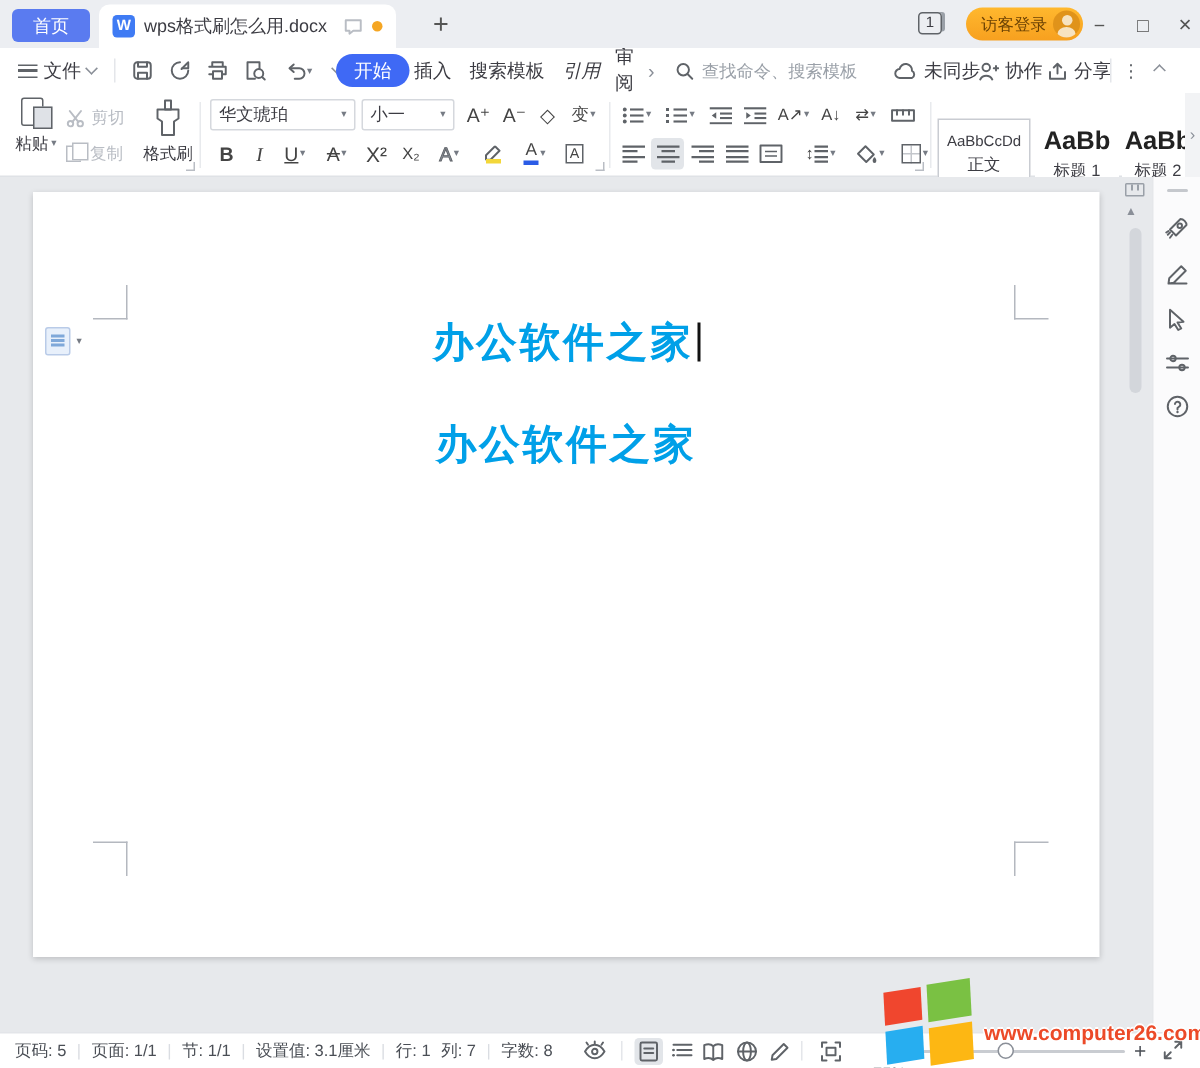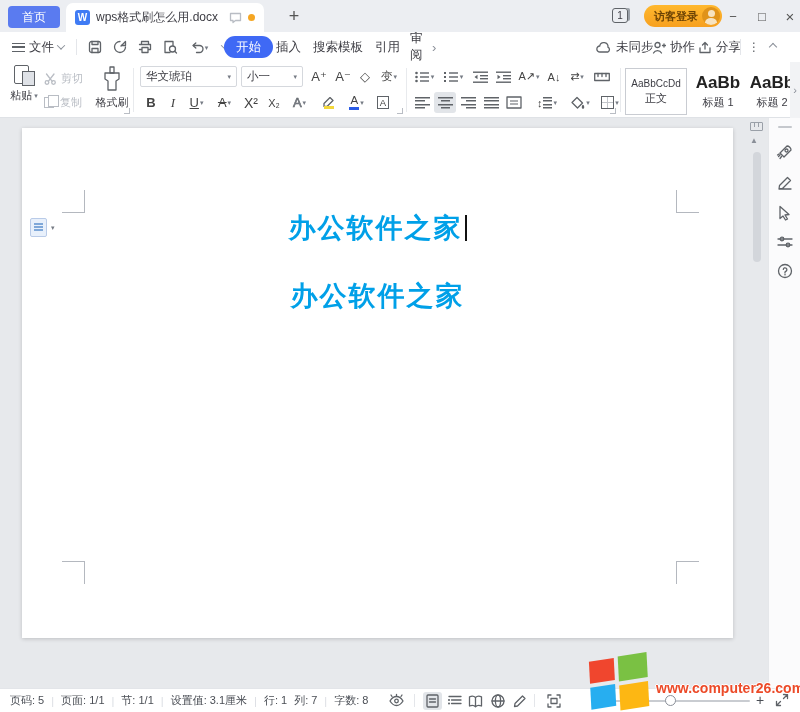--- a/index.html
+++ b/index.html
@@ -10,21 +10,21 @@
   
   .titlebar { position:absolute; top:0; left:0; right:0; height:32px; background:#eceef2; }
   .home-btn { position:absolute; left:8px; top:6px; width:52px; height:22px; background:#5a7bf0; border-radius:4px; color:#fff; font-size:12px; display:flex; align-items:center; justify-content:center; }
   .doc-tab { position:absolute; left:66px; top:3px; width:198px; height:29px; background:#fff; border-radius:7px 7px 0 0; display:flex; align-items:center; padding:0 9px; gap:6px; }
   .wlogo { width:15px; height:15px; border-radius:3px; background:#3f7bf4; color:#fff; font-size:10px; font-weight:bold; display:flex; align-items:center; justify-content:center; flex:0 0 auto; }
   .doc-title { font-size:12px; color:#3c3c43; white-space:nowrap; overflow:hidden; flex:1; }
   .dot { width:7px; height:7px; border-radius:50%; background:#f5a623; flex:0 0 auto; }
   .newtab { position:absolute; left:282px; top:4px; width:24px; height:24px; font-size:18px; color:#555; display:flex; align-items:center; justify-content:center; }
   .win1 { position:absolute; left:612px; top:8px; width:16px; height:15px; border:1.4px solid #5f6368; border-radius:3px; font-size:10px; color:#3c3c43; display:flex; align-items:center; justify-content:center; box-shadow:3px -1px 0 -1px #9aa0a8; }
   .login-pill { position:absolute; left:644px; top:5px; height:22px; padding:0 2px 0 10px; border-radius:11px; background:linear-gradient(#ffb82e,#f7a01f); display:flex; align-items:center; gap:4px; }
-  .login-pill span.lbl { font-size:11px; font-weight:bold; color:#6d4304; }
+  .login-pill span.lbl { font-size:11px; font-weight:normal; color:#6d4304; }
   .avatar { width:18px; height:18px; border-radius:50%; background:#e0931a; position:relative; overflow:hidden; }
   .avatar:before { content:""; position:absolute; left:5.5px; top:3px; width:7px; height:7px; border-radius:50%; background:#f7e3c0; }
   .avatar:after { content:""; position:absolute; left:3px; top:11px; width:12px; height:9px; border-radius:50%; background:#f7e3c0; }
   .wbtn { position:absolute; top:6px; width:22px; height:20px; color:#555; font-size:13px; display:flex; align-items:center; justify-content:center; }
 
   
   .menubar { position:absolute; top:32px; left:0; right:0; height:30px; background:#fff; }
   .hamb { width:13px; height:9px; border-top:1.4px solid #5f6368; border-bottom:1.4px solid #5f6368; position:relative; }
   .hamb:before { content:""; position:absolute; left:0; right:0; top:2.8px; height:1.4px; background:#5f6368; }
   .mitem { position:absolute; top:0; height:30px; display:flex; align-items:center; gap:4px; font-size:12.5px; color:#3c3c43; }
@@ -54,21 +54,21 @@
   .clip-front { width:13px; height:15px; background:#dfe2e7; border:1.4px solid #5f6368; margin:-13px 0 0 8px; }
   .copy-ic { width:10px; height:11px; border:1.3px solid #b9bdc4; margin-right:2px; position:relative; }
   .copy-ic:before { content:""; position:absolute; left:2.5px; top:-3.5px; width:9px; height:10px; border:1.3px solid #b9bdc4; background:#fff; }
   .ic-lines { width:15px; height:12px; background-repeat:no-repeat;
     background-image:linear-gradient(#5f6368,#5f6368),linear-gradient(#5f6368,#5f6368),linear-gradient(#5f6368,#5f6368),linear-gradient(#5f6368,#5f6368); }
   .al-left  { background-size:15px 1.5px,10px 1.5px,15px 1.5px,10px 1.5px; background-position:0 0,0 3.5px,0 7px,0 10.5px; }
   .al-center{ background-size:15px 1.5px,9px 1.5px,15px 1.5px,9px 1.5px; background-position:0 0,3px 3.5px,0 7px,3px 10.5px; }
   .al-right { background-size:15px 1.5px,10px 1.5px,15px 1.5px,10px 1.5px; background-position:0 0,5px 3.5px,0 7px,5px 10.5px; }
   .al-just  { background-size:15px 1.5px,15px 1.5px,15px 1.5px,15px 1.5px; background-position:0 0,0 3.5px,0 7px,0 10.5px; }
   .ubar { width:10px; height:3px; margin-top:-2px; }
-  .style-box { position:absolute; top:6px; height:47px; background:#fff; display:flex; flex-direction:column; align-items:center; justify-content:center; gap:2px; }
+  .style-box { position:absolute; top:17px; height:47px; background:#fff; display:flex; flex-direction:column; align-items:center; justify-content:center; gap:2px; }
   .style-name { font-size:11px; color:#3c3c43; }
   .corner { position:absolute; width:6px; height:6px; border-right:1px solid #b9bdc4; border-bottom:1px solid #b9bdc4; }
 
   
   .docarea { position:absolute; top:118px; left:0; right:32px; bottom:24px; background:#e7e9ec; overflow:hidden; }
   .page { position:absolute; left:22px; top:10px; width:711px; height:510px; background:#fff; box-shadow:0 1px 4px rgba(0,0,0,.18); }
   .crop { position:absolute; width:23px; height:23px; }
   .crop.tl { left:40px;  top:62px;  border-right:1px solid #b4b8bf; border-bottom:1px solid #b4b8bf; }
   .crop.tr { left:654px; top:62px;  border-left:1px solid #b4b8bf;  border-bottom:1px solid #b4b8bf; }
   .crop.bl { left:40px;  top:433px; border-right:1px solid #b4b8bf; border-top:1px solid #b4b8bf; }
@@ -176,24 +176,31 @@
         </svg>
       <span class="mark">▾</span>
     </div>
     <div class="qbtn" style="left:214px;">
         <span class="chev"></span>
       </div>
 
     <div class="tab-pill" style="left:224px;">开始</div>
     <div class="mtab" style="left:276px;">插入</div>
     <div class="mtab" style="left:313px;">搜索模板</div>
-    <div class="mtab" style="left:375px;">引用</div>
+    <div class="mtab" style="left:375px;font-style:italic;">引用</div>
     <div class="mtab" style="left:410px; width:22px; overflow:hidden;">审阅</div>
     <div class="mtab" style="left:432px; color:#8a8f98; font-size:13px;">›</div>
 
+    <div class="searchbox">
+      <svg width="13" height="13" viewBox="0 0 13 13">
+          <circle class="svgi" cx="5.5" cy="5.5" r="3.8"></circle>
+          <path class="svgi" d="M8.5 8.5l3 3"></path>
+        </svg>
+      <input placeholder="查找命令、搜索模板" style="">
+    </div>
 
     <div class="mitem" style="left:596px;">
       <svg width="16" height="13" viewBox="0 0 16 13">
           <path class="svgi" d="M4 11a3 3 0 0 1-.3-6A4.2 4.2 0 0 1 12 6.2 2.7 2.7 0 0 1 12 11z"></path>
         </svg>
       <span>未同步</span>
     </div>
     <div class="mitem" style="left:652px;">
       <svg width="14" height="13" viewBox="0 0 14 13">
           <circle class="svgi" cx="5.5" cy="4" r="2.5"></circle>

